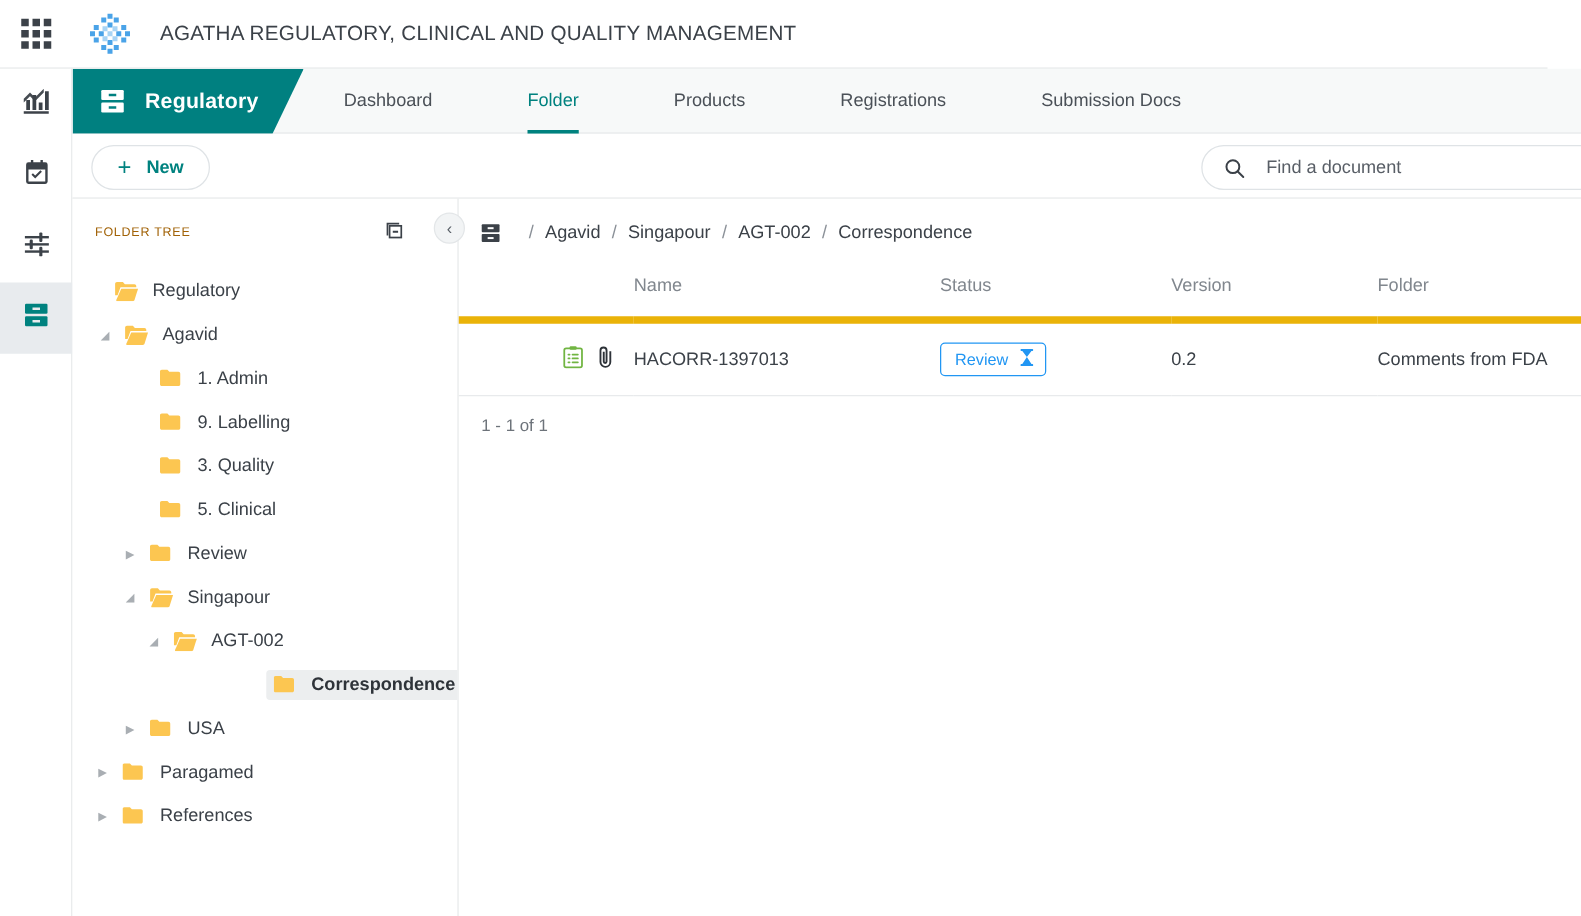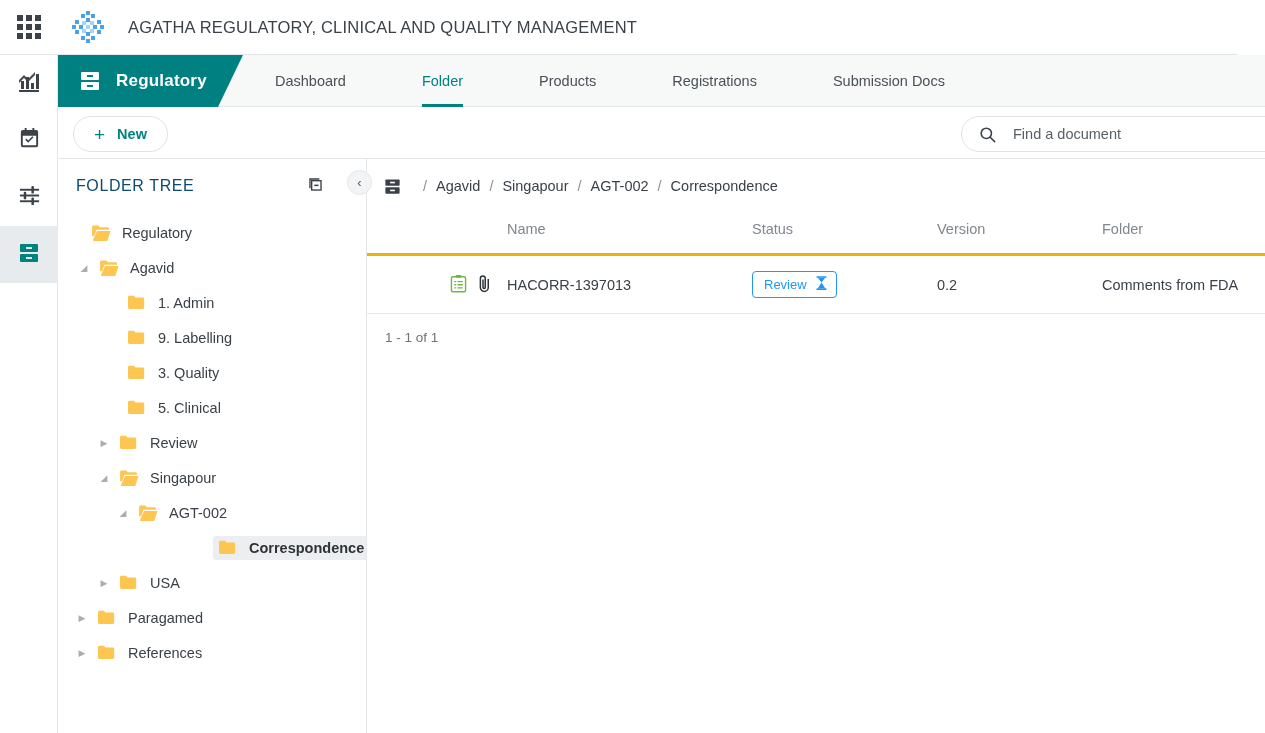--- a/index.html
+++ b/index.html
@@ -151,21 +151,21 @@
     border-right: 1px solid #e3e6e8;
     overflow: hidden;
   }
   .tree-header {
     height: 54px;
     display: flex; align-items: center;
     padding: 0 0 0 18px;
     position: relative;
   }
   .tree-header .ttl {
-    font-size: 16px; color: #0c4a6e; letter-spacing: 0.6px;
+    font-size: 10px; color: #a16207; letter-spacing: 0.6px;
   }
   .collapse-all {
     position: absolute; right: 42px; top: 17px;
     cursor: pointer; display: flex;
   }
   .panel-toggle {
     position: absolute; left: 347px; top: 170px;
     width: 25px; height: 25px;
     border-radius: 50%;
     background: #f2f4f5;
@@ -224,21 +224,21 @@
     width: 898px;
     border-collapse: collapse;
     table-layout: fixed;
   }
   table.doc-table th {
     text-align: left;
     font-weight: normal;
     font-size: 14.5px;
     color: #81878e;
     padding: 8px 0 16px 0;
-    border-bottom: 3px solid #eab308;
+    border-bottom: 6px solid #eab308;
   }
   table.doc-table td {
     font-size: 14.5px;
     color: #3b4148;
     padding: 15px 0;
     border-bottom: 1px solid #e8eaec;
     vertical-align: middle;
   }
   .col-icons { width: 140px; }
   .col-name  { width: 245px; }

